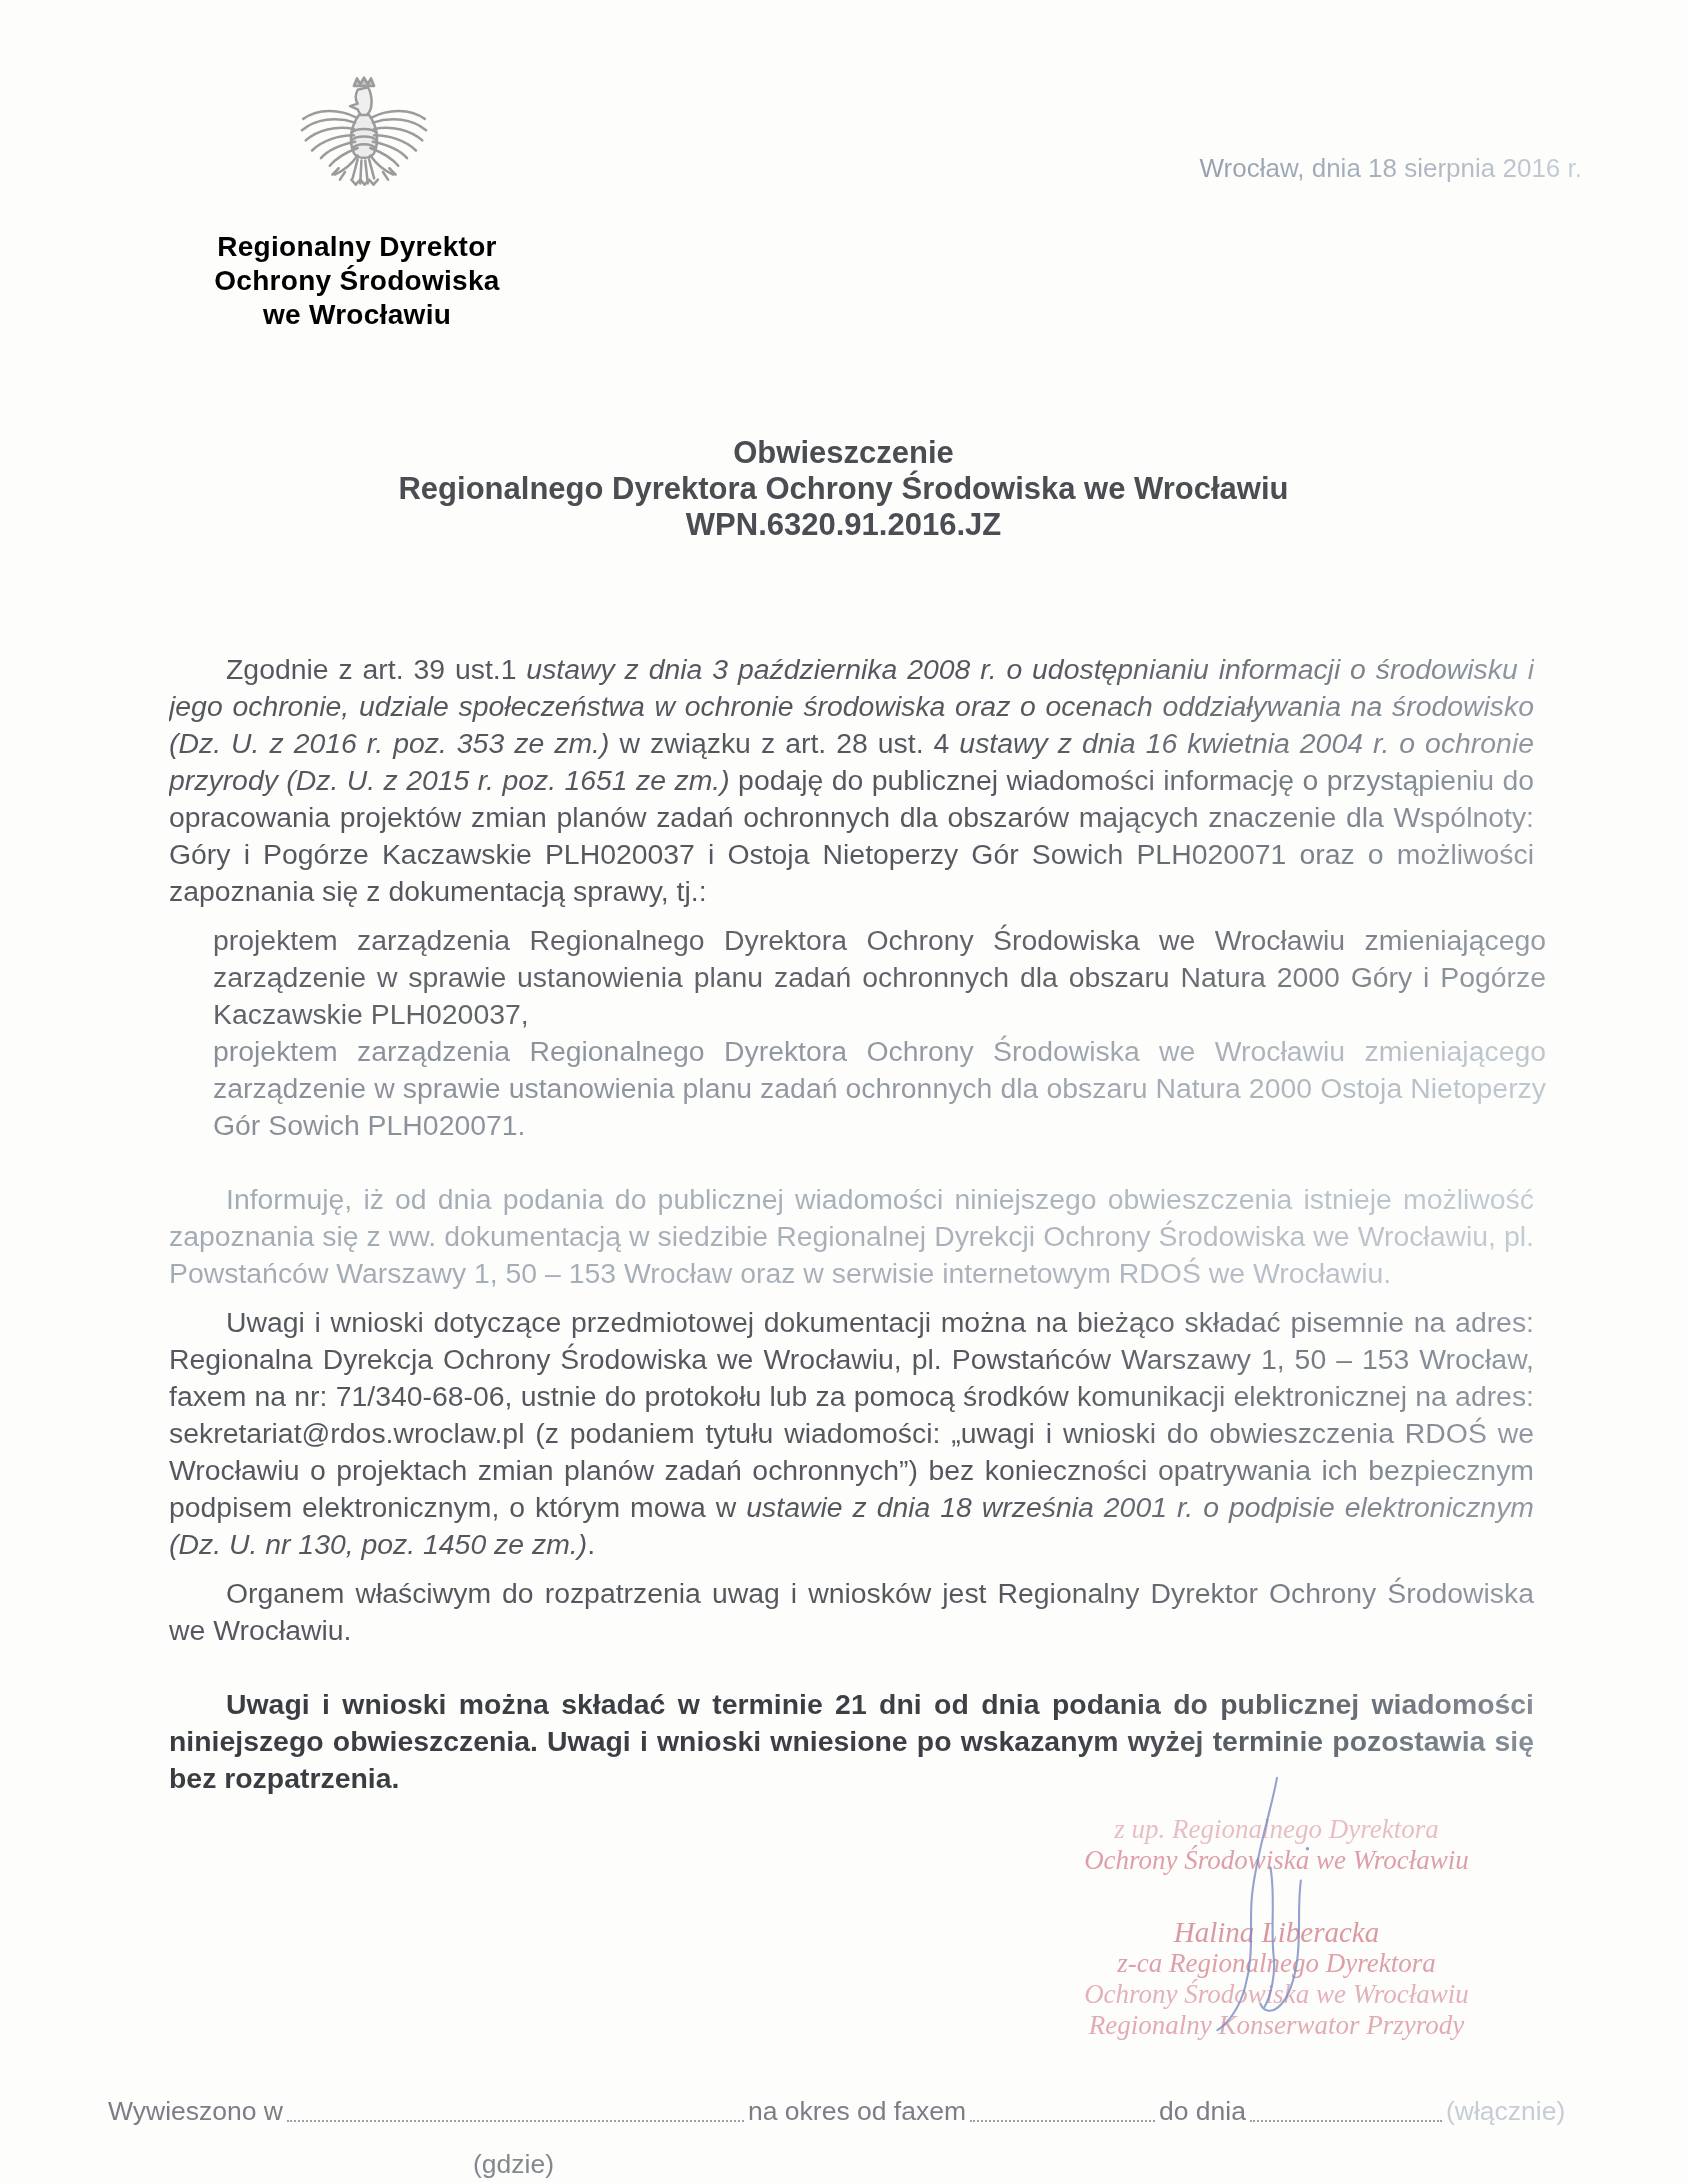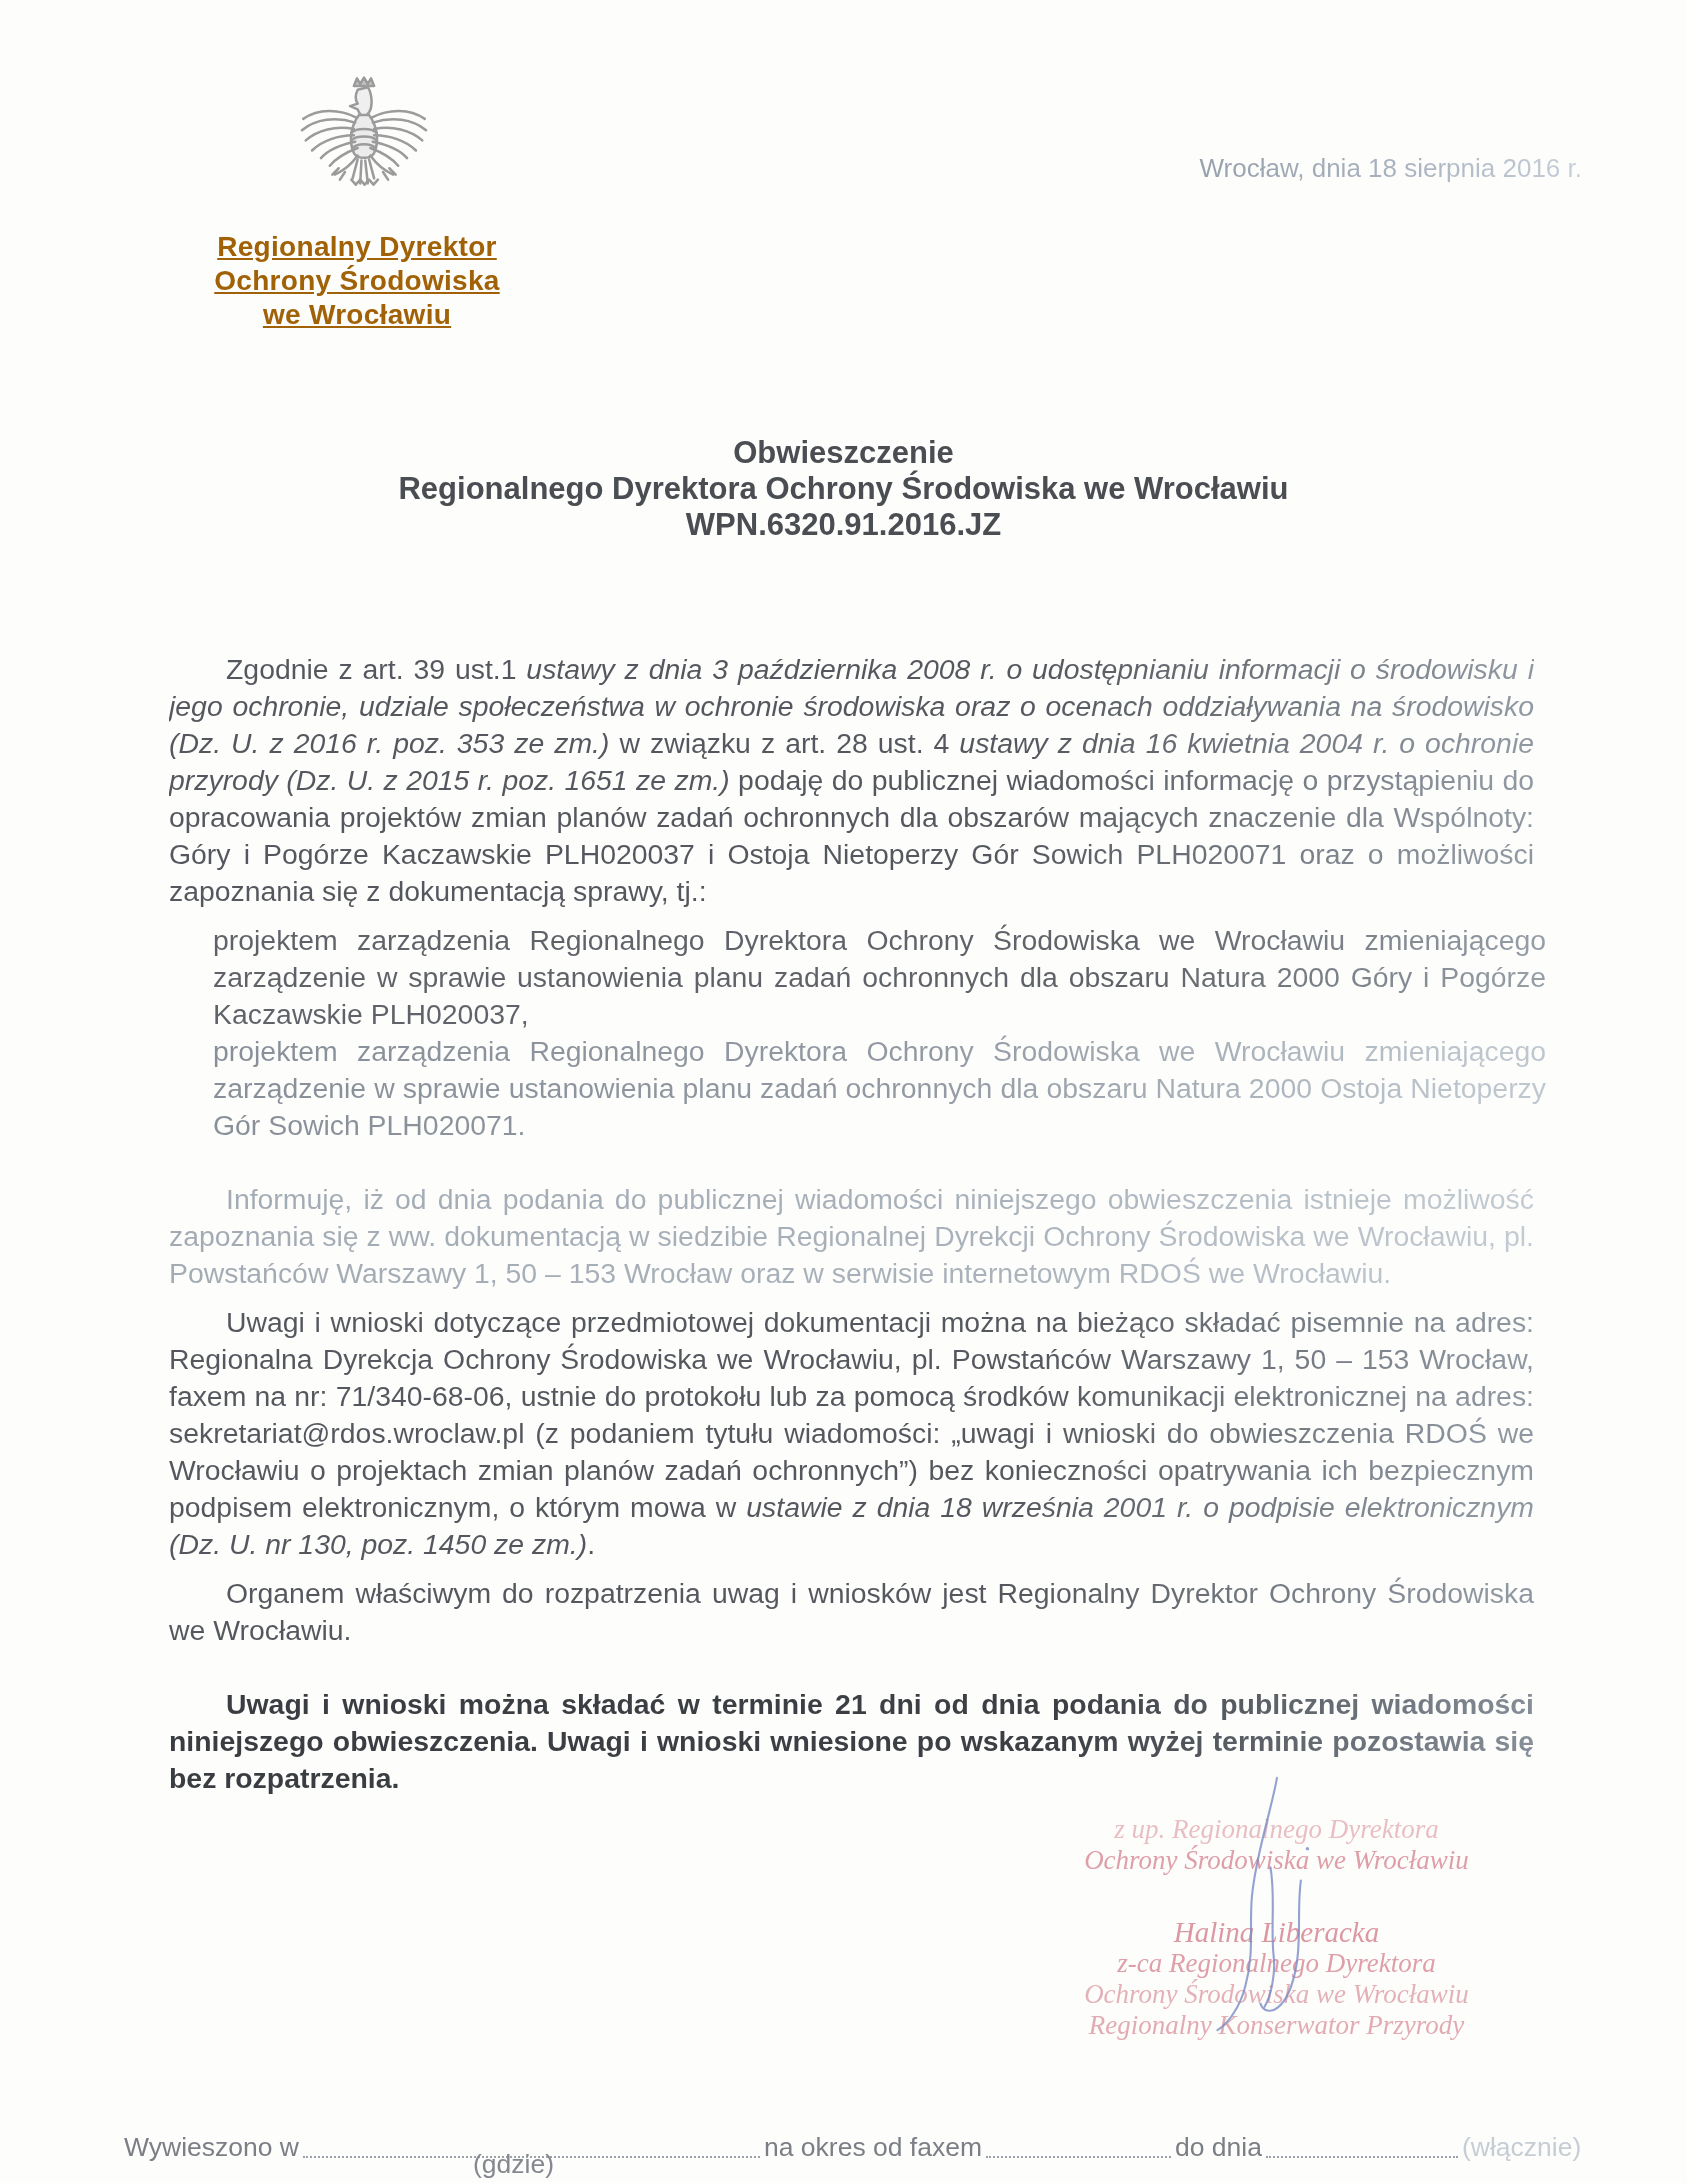--- a/index.html
+++ b/index.html
@@ -11,21 +11,21 @@
     color:#5a5d63;
     -webkit-font-smoothing:antialiased;
   }
   .page { position:absolute; inset:0; background:#fdfdfc; overflow:hidden; }
 
   
   .emblem { position:absolute; left:288px; top:73px; width:152px; height:155px; }
   .org {
     position:absolute; left:165px; top:230px; width:384px;
     text-align:center; font-weight:bold; font-size:28px; line-height:34px;
-    color:#a16207; letter-spacing:0.3px;text-decoration:underline;
+    color:#000000; letter-spacing:0.3px;
   }
   .date-line {
     position:absolute; top:153px; right:105px;
     font-size:26px; color:#9aa5b2;
   }
 
   
   .title {
     position:absolute; left:0; top:435px; width:1687px;
     text-align:center; font-weight:bold; font-size:31px; line-height:36px;
@@ -85,22 +85,22 @@
   .stamp .s2 { opacity:.75; }
   .stamp .gap { height:41px; }
   .stamp .nm { font-size:29px; opacity:.8; }
   .stamp .r1 { opacity:.75; }
   .stamp .r2 { opacity:.6; }
   .stamp .r3 { opacity:.65; }
   .sig-svg { position:absolute; left:1171px; top:1768px; width:212px; height:278px; }
 
   
   .footer {
-    position:absolute; left:124px; top:2093px; width:1502px;
-    font-size:26.5px; color:#7b7f85; white-space:nowrap;margin-top:36px;
+    position:absolute; left:108px; top:2093px; width:1502px;
+    font-size:26.5px; color:#7b7f85; white-space:nowrap;
   }
   .footer .row { display:flex; align-items:flex-end; }
   .leader {
     display:inline-block; height:26.5px;
     border-bottom:2.6px dotted #9ba1a9;
     margin:0 4px 5.3px 4px;
   }
   .lead1 { width:457px; } .lead2 { width:185px; } .lead3 { width:192px; }
   .incl { color:#c6cdd5; }
   .gdzie {

